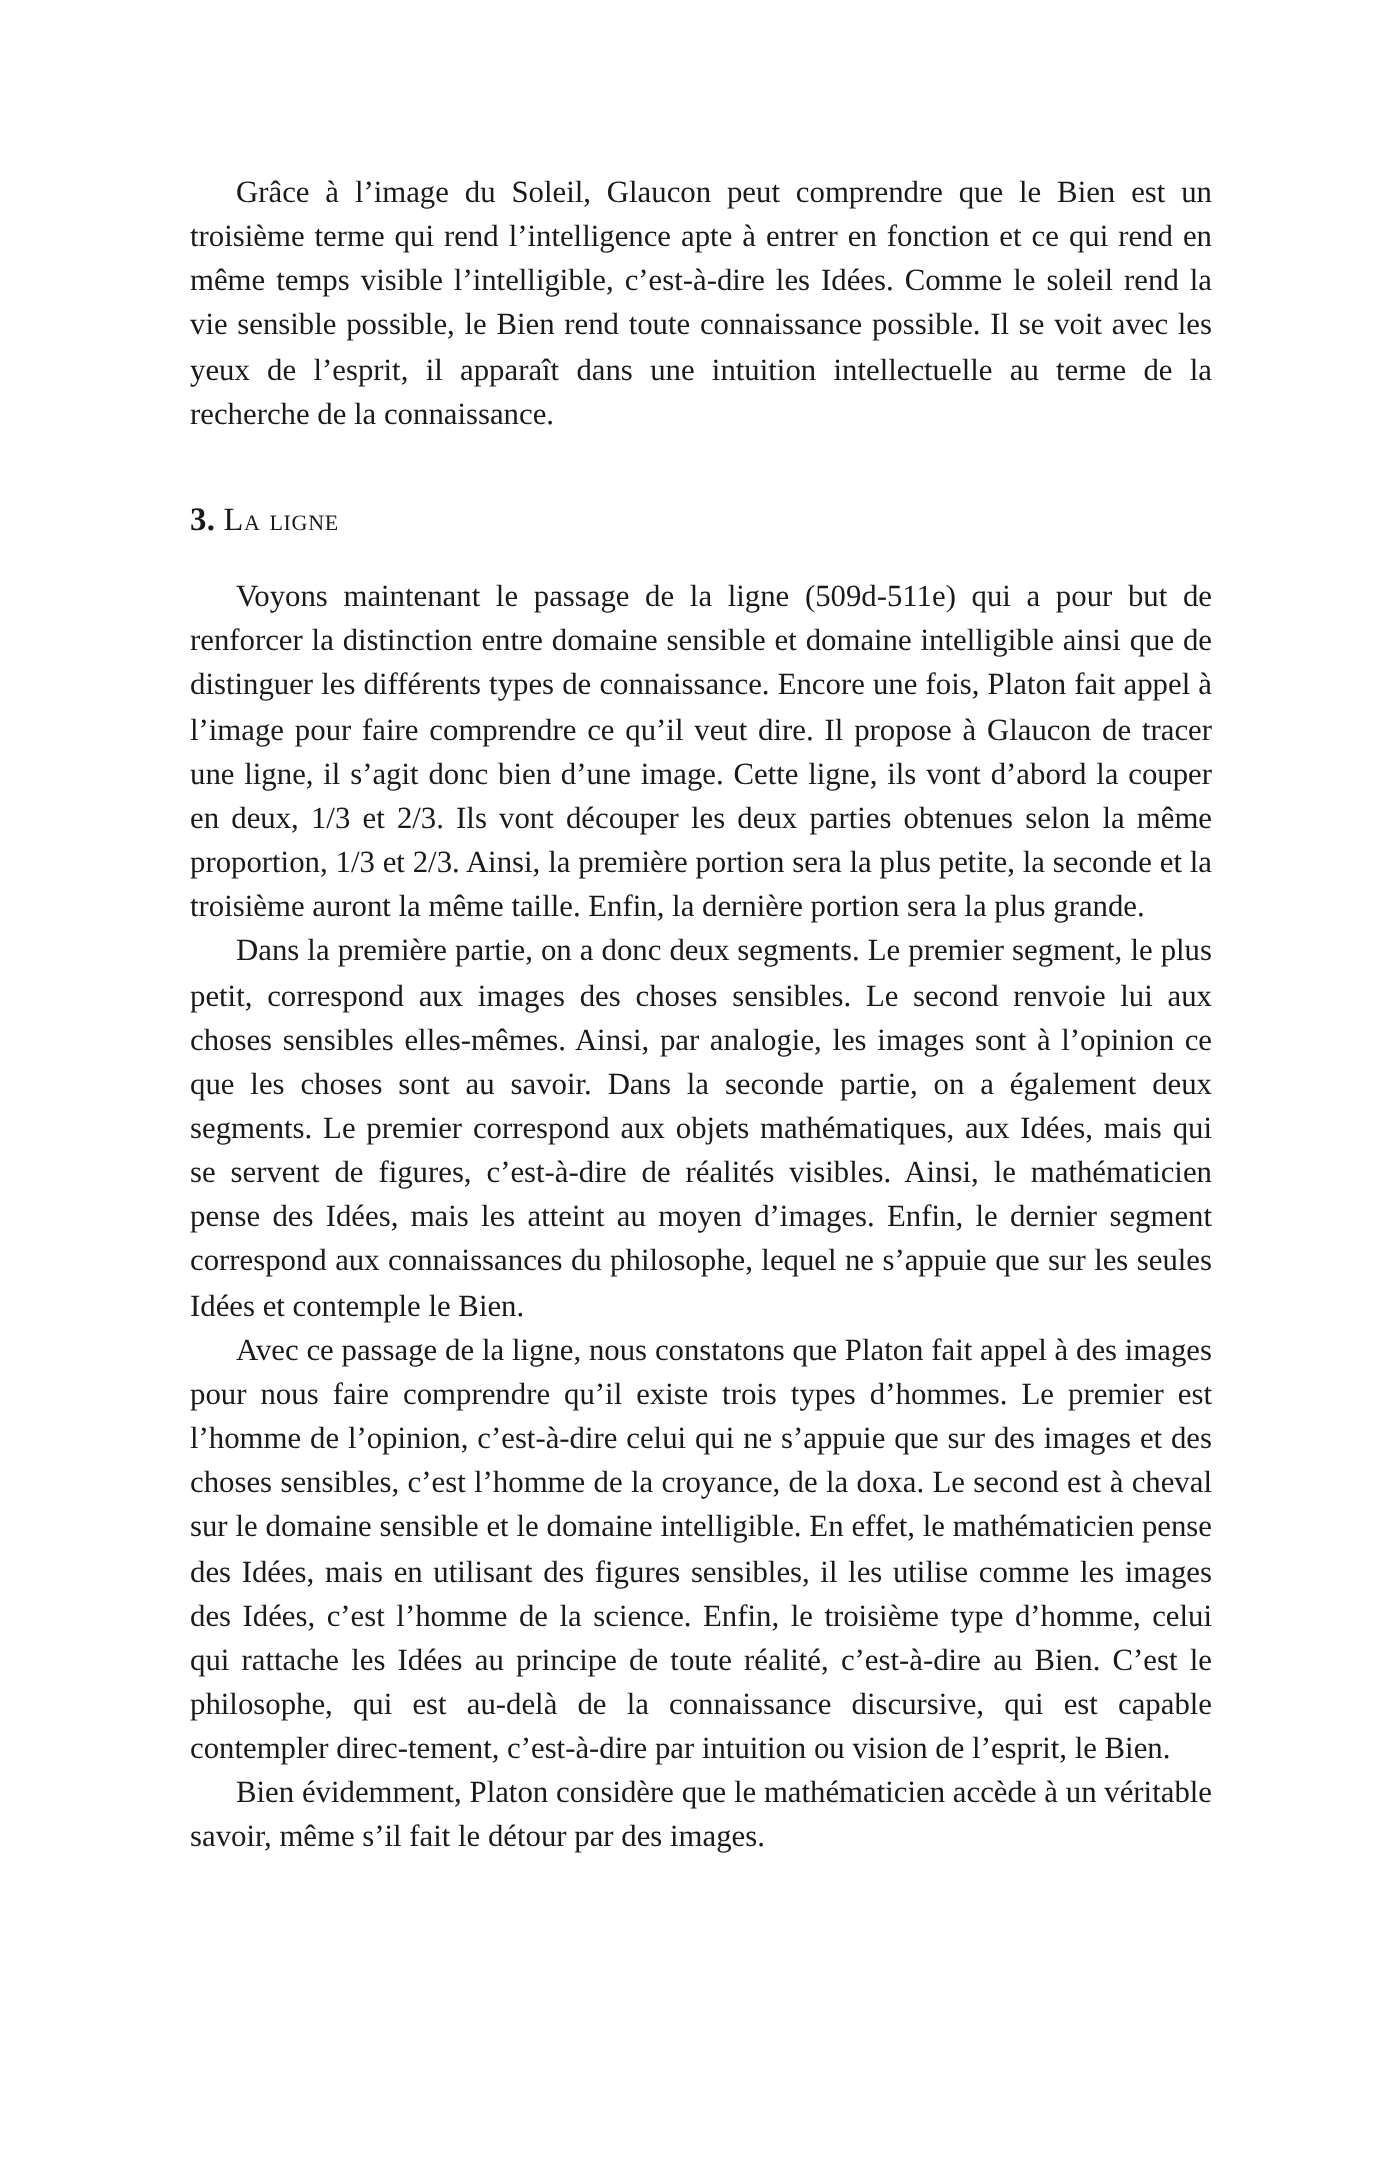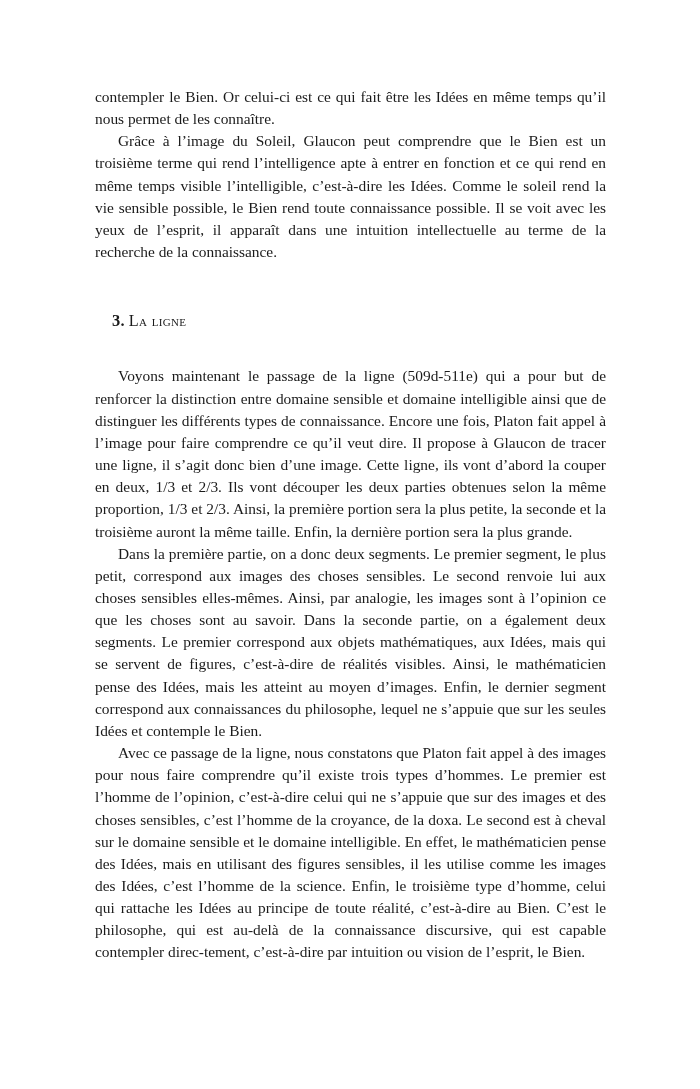--- a/index.html
+++ b/index.html
@@ -42,21 +42,21 @@
     text-indent: 23px;
     hyphens: manual;
     -webkit-hyphens: manual;
   }
 
   p.para.noindent {
     text-indent: 0;
   }
 
   h2.section-heading {
-    margin: 17px;
+    margin: 0;
     font-size: 15.4px;
     line-height: 22.15px;
     font-weight: normal;
     text-align: left;
     padding-top: 30px;
     padding-bottom: 16px;
     letter-spacing: 0.2px;
   }
 
   h2.section-heading .sec-num {
@@ -81,32 +81,32 @@
     color: #1a1a1a;
   }
 </style>
 </head>
 <body>
 
 <div class="page">
 
   <div class="text-block">
 
-    <p class="para noindent">contempler le Bien. Or celui-ci est ce qui fait être les Idées en même temps qu’il nous permet de les connaître.</p>
 
     <p class="para">Grâce à l’image du Soleil, Glaucon peut comprendre que le Bien est un troisième terme qui rend l’intelligence apte à entrer en fonction et ce qui rend en même temps visible l’intelligible, c’est-à-dire les Idées. Comme le soleil rend la vie sensible possible, le Bien rend toute connaissance possible. Il se voit avec les yeux de l’esprit, il apparaît dans une intuition intellectuelle au terme de la recherche de la connaissance.</p>
 
     <h2 class="section-heading">
       <span class="sec-num">3.</span>
       <span class="sec-title">La ligne</span>
     </h2>
 
     <p class="para">Voyons maintenant le passage de la ligne (509d-511e) qui a pour but de renforcer la distinction entre domaine sensible et domaine intelligible ainsi que de distinguer les différents types de connaissance. Encore une fois, Platon fait appel à l’image pour faire comprendre ce qu’il veut dire. Il propose à Glaucon de tracer une ligne, il s’agit donc bien d’une image. Cette ligne, ils vont d’abord la couper en deux, 1/3 et 2/3. Ils vont découper les deux parties obtenues selon la même proportion, 1/3 et 2/3. Ainsi, la première portion sera la plus petite, la seconde et la troisième auront la même taille. Enfin, la dernière portion sera la plus grande.</p>
 
     <p class="para">Dans la première partie, on a donc deux segments. Le premier segment, le plus petit, correspond aux images des choses sensibles. Le second renvoie lui aux choses sensibles elles-mêmes. Ainsi, par analogie, les images sont à l’opinion ce que les choses sont au savoir. Dans la seconde partie, on a également deux segments. Le premier correspond aux objets mathématiques, aux Idées, mais qui se servent de figures, c’est-à-dire de réalités visibles. Ainsi, le mathématicien pense des Idées, mais les atteint au moyen d’images. Enfin, le dernier segment correspond aux connaissances du philosophe, lequel ne s’appuie que sur les seules Idées et contemple le Bien.</p>
 
     <p class="para">Avec ce passage de la ligne, nous constatons que Platon fait appel à des images pour nous faire comprendre qu’il existe trois types d’hommes. Le premier est l’homme de l’opinion, c’est-à-dire celui qui ne s’appuie que sur des images et des choses sensibles, c’est l’homme de la croyance, de la doxa. Le second est à cheval sur le domaine sensible et le domaine intelligible. En effet, le mathématicien pense des Idées, mais en utilisant des figures sensibles, il les utilise comme les images des Idées, c’est l’homme de la science. Enfin, le troisième type d’homme, celui qui rattache les Idées au principe de toute réalité, c’est-à-dire au Bien. C’est le philosophe, qui est au-delà de la connaissance discursive, qui est capable contempler direc-tement, c’est-à-dire par intuition ou vision de l’esprit, le Bien.</p>
 
+    <p class="para">Bien évidemment, Platon considère que le mathématicien accède à un véritable savoir, même s’il fait le détour par des images.</p>
 
   </div>
 
 
 </div>
 
 </body></html>

